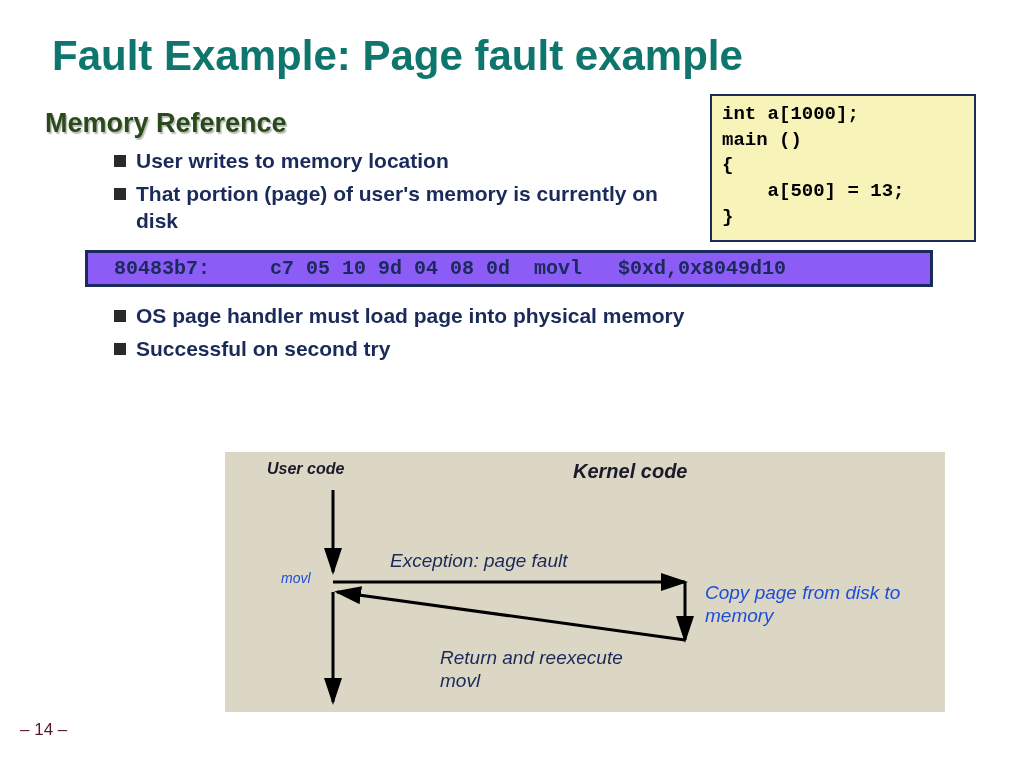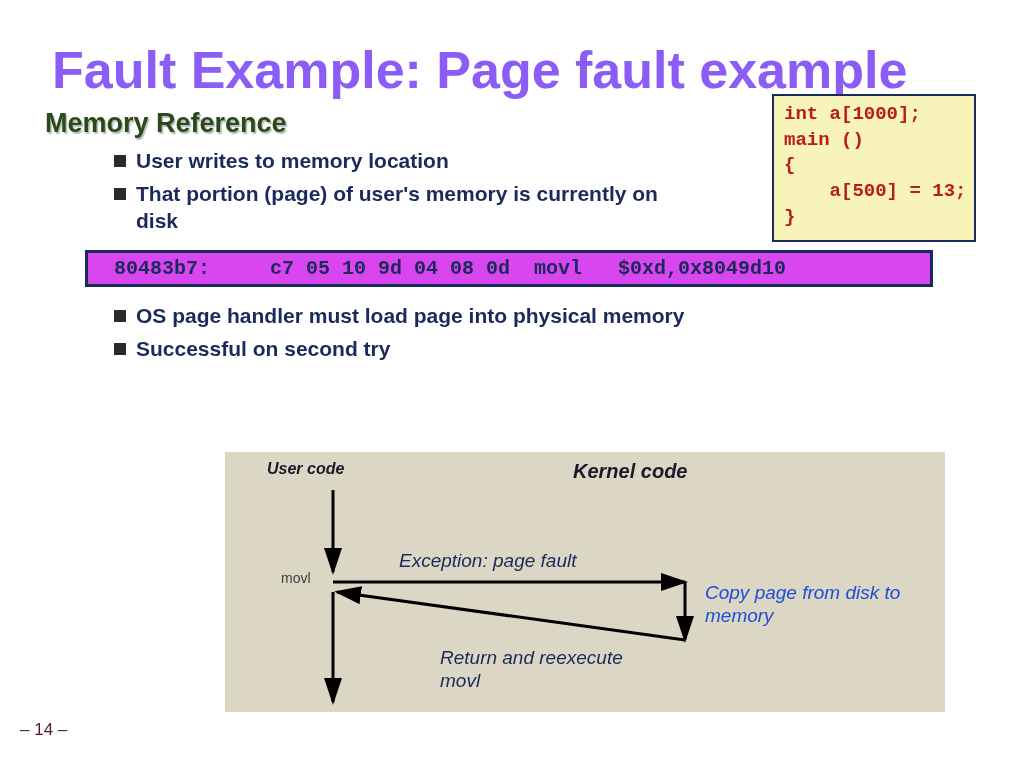--- a/index.html
+++ b/index.html
@@ -6,25 +6,25 @@
   body {
     width: 1024px;
     height: 768px;
     background: #ffffff;
     font-family: Arial, Helvetica, sans-serif;
     position: relative;
     overflow: hidden;
   }
   .slide-title {
     position: absolute;
-    top: 40px;
+    top: 32px;
     left: 52px;
-    font-size: 52px;
-    font-weight: bold;
-    color: #8b5cf6;
+    font-size: 42px;
+    font-weight: bold;
+    color: #0f766e;
   }
   .section-heading {
     position: absolute;
     top: 108px;
     left: 45px;
     font-size: 27px;
     font-weight: bold;
     color: #2a4a1a;
     text-shadow: 1.5px 1.5px 1px rgba(120,120,120,0.5);
   }
@@ -52,38 +52,38 @@
     flex-shrink: 0;
   }
   .bullets .txt { max-width: 560px; }
   .bullets-upper { top: 148px; }
   .bullets-lower { top: 303px; }
 
   .code-box {
     position: absolute;
     top: 94px;
     right: 48px;
-    width: 204px;
+    width: 266px;
     background: #f7f3b9;
     border: 2px solid #1a2a5a;
     padding: 6px 10px 10px 10px;
     font-family: "Courier New", monospace;
     font-size: 19px;
     font-weight: bold;
-    color: #b91c1c;
+    color: #000000;
     line-height: 1.35;
     white-space: pre;
   }
 
   .asm-box {
     position: absolute;
     top: 250px;
     left: 85px;
     width: 848px;
-    background: #d946ef;
+    background: #8b5cf6;
     border: 3px solid #1a2a5a;
     padding: 4px 14px;
     font-family: "Courier New", monospace;
     font-size: 20px;
     font-weight: bold;
     color: #1a2a5a;
     white-space: pre;
   }
 
   .diagram {
@@ -110,26 +110,27 @@
     font-size: 20px;
     font-weight: bold;
     font-style: italic;
     color: #1a1a2a;
   }
   .diagram .movl-lbl {
     position: absolute;
     top: 118px;
     left: 56px;
     font-size: 14px;
-    color: #404040;
+    color: #1d4ed8;
+    font-style: italic;
   }
   .diagram .exc-lbl {
     position: absolute;
     top: 98px;
-    left: 174px;
+    left: 165px;
     font-size: 19px;
     font-style: italic;
     color: #1a2a5a;
   }
   .diagram .copy-lbl {
     position: absolute;
     top: 130px;
     left: 480px;
     font-size: 19px;
     font-style: italic;

